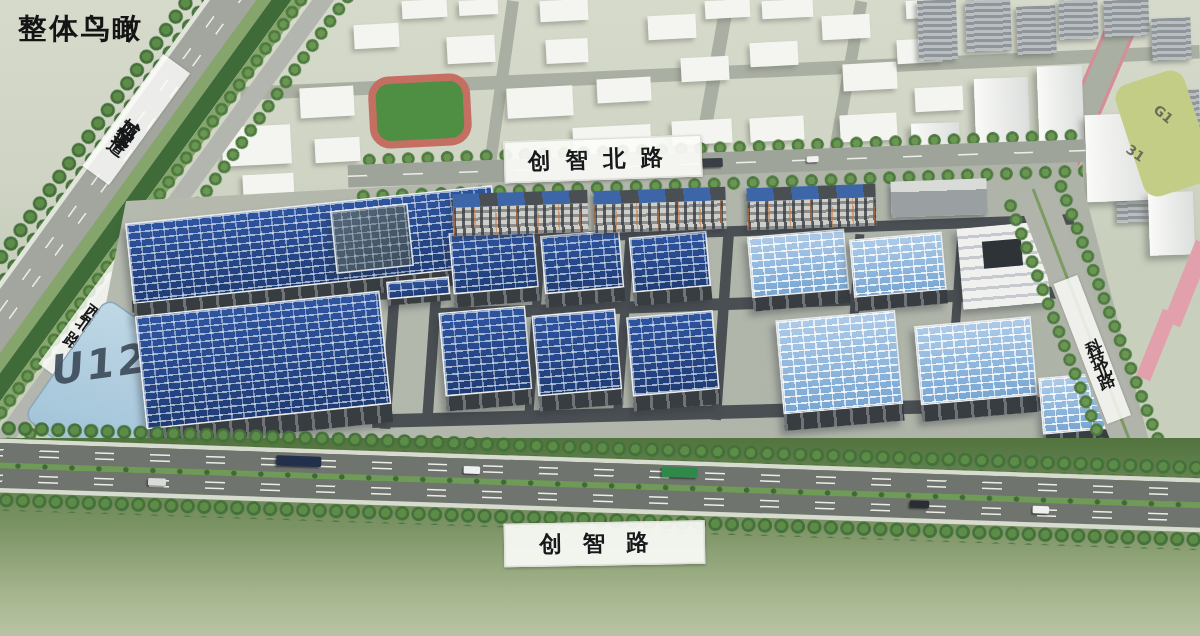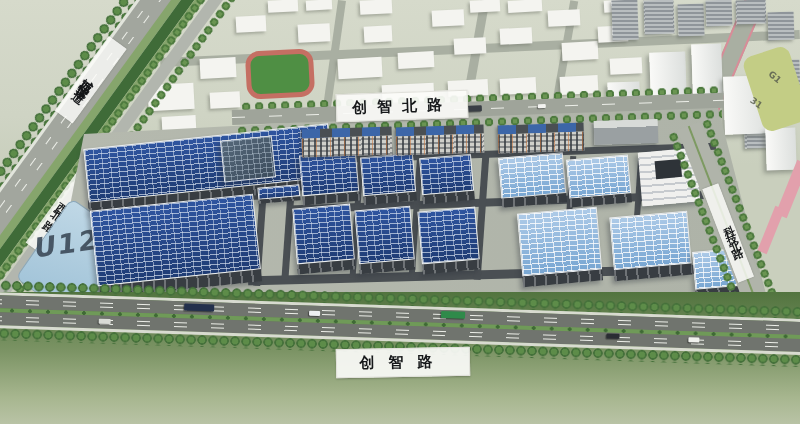--- a/index.html
+++ b/index.html
@@ -318,13 +318,14 @@
         <div class="abs vehicle" style="left: 618px; top: 33px; width: 13px; height: 5px; background: rgb(42, 45, 51);"></div>
         <div class="abs vehicle" style="left: 700px; top: 34px; width: 11px; height: 5px; background: rgb(240, 241, 238);"></div>
         <div class="abs vehicle" style="left: 110px; top: 35px; width: 12px; height: 5px; background: rgb(217, 219, 214);"></div>
       </div>
   </div>
 
   <div class="abs hlabel label-top">创智北路</div>
   <div class="abs hlabel label-bottom">创智路</div>
   <div class="abs bg-plot" style="left:768px;top:72px;transform:rotate(40deg);">G1</div>
   <div class="abs bg-plot" style="left:750px;top:98px;transform:rotate(35deg);">31</div>
+  <div class="abs title">整体鸟瞰</div>
 </div>
 
 </body></html>

